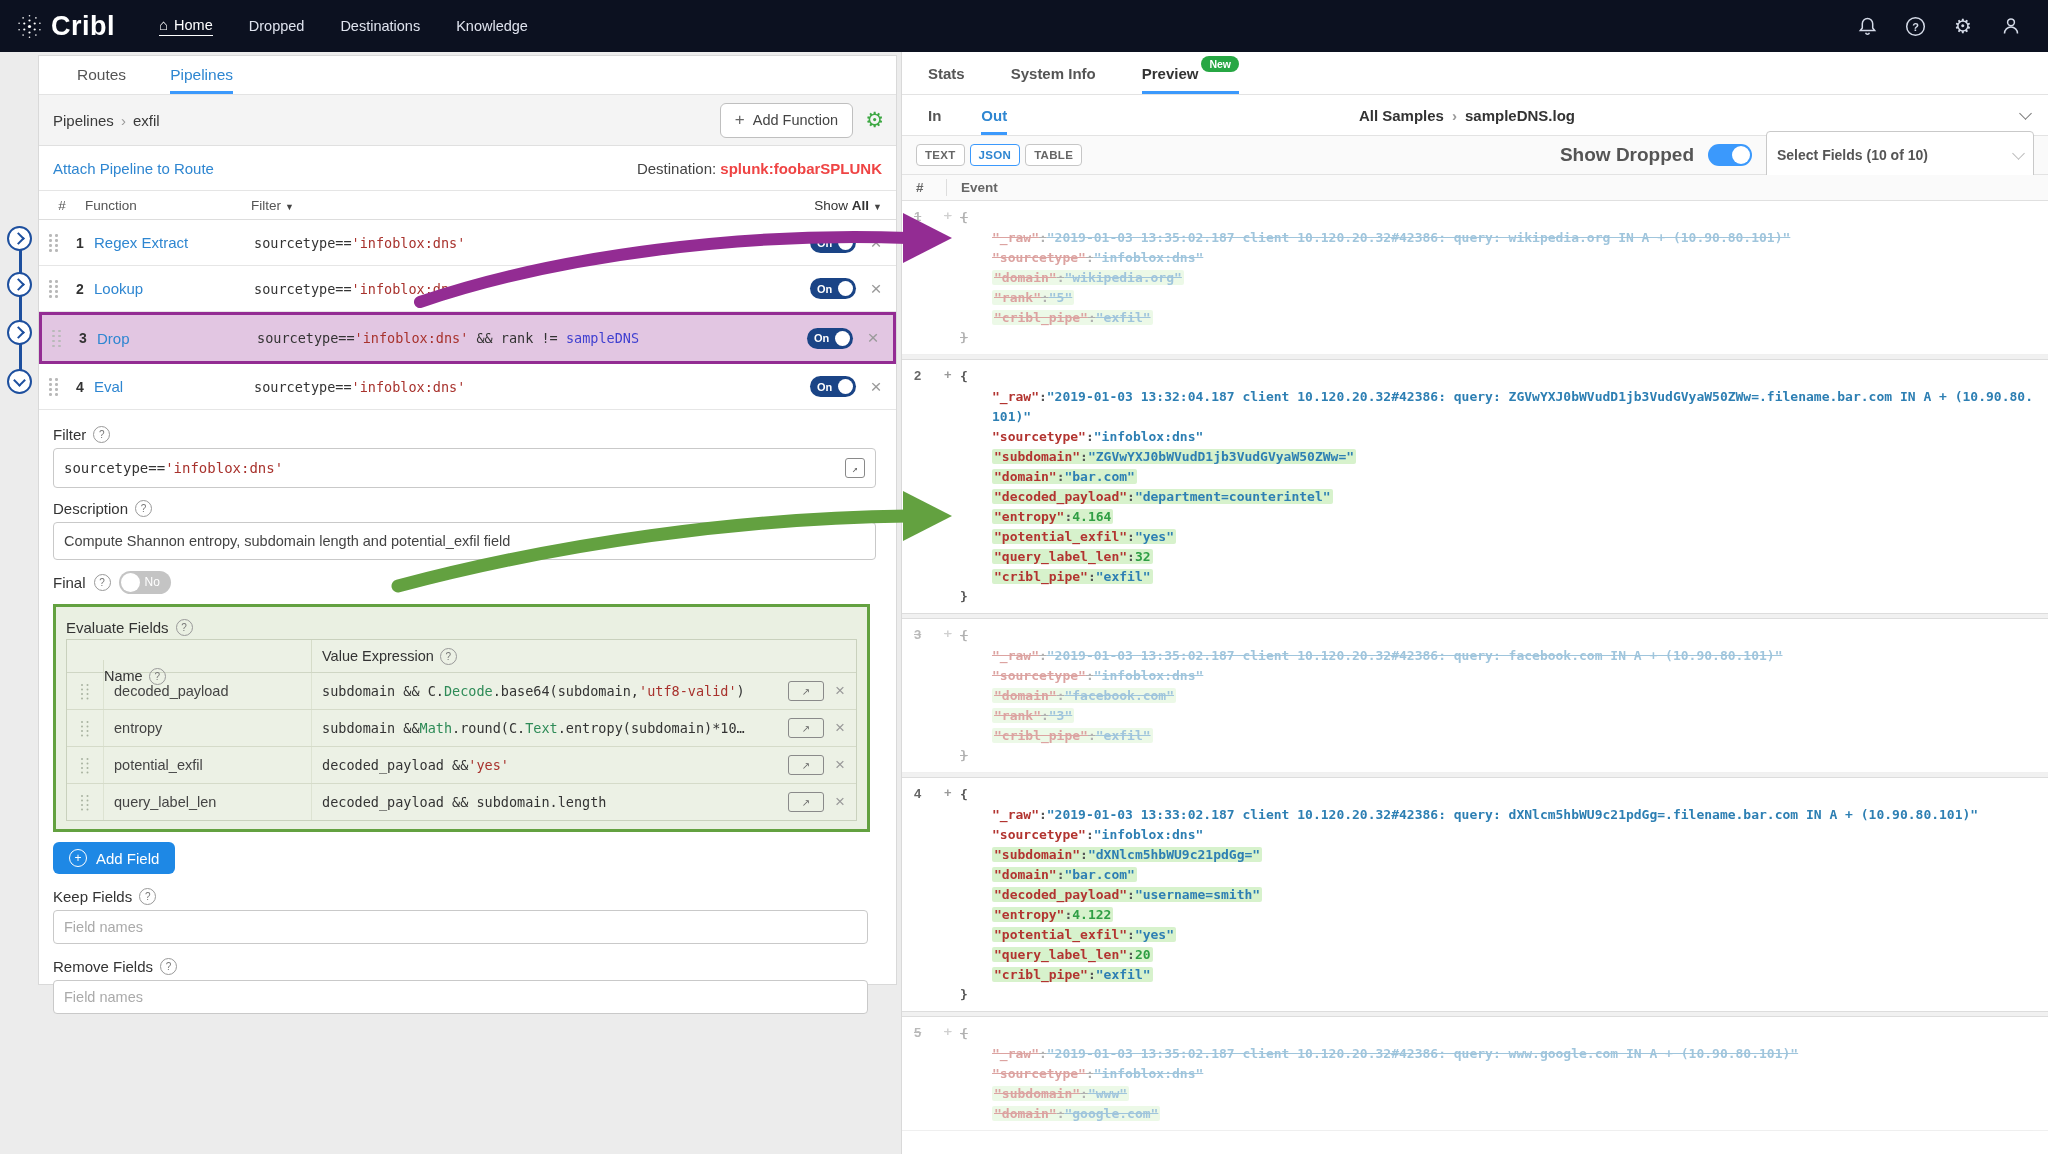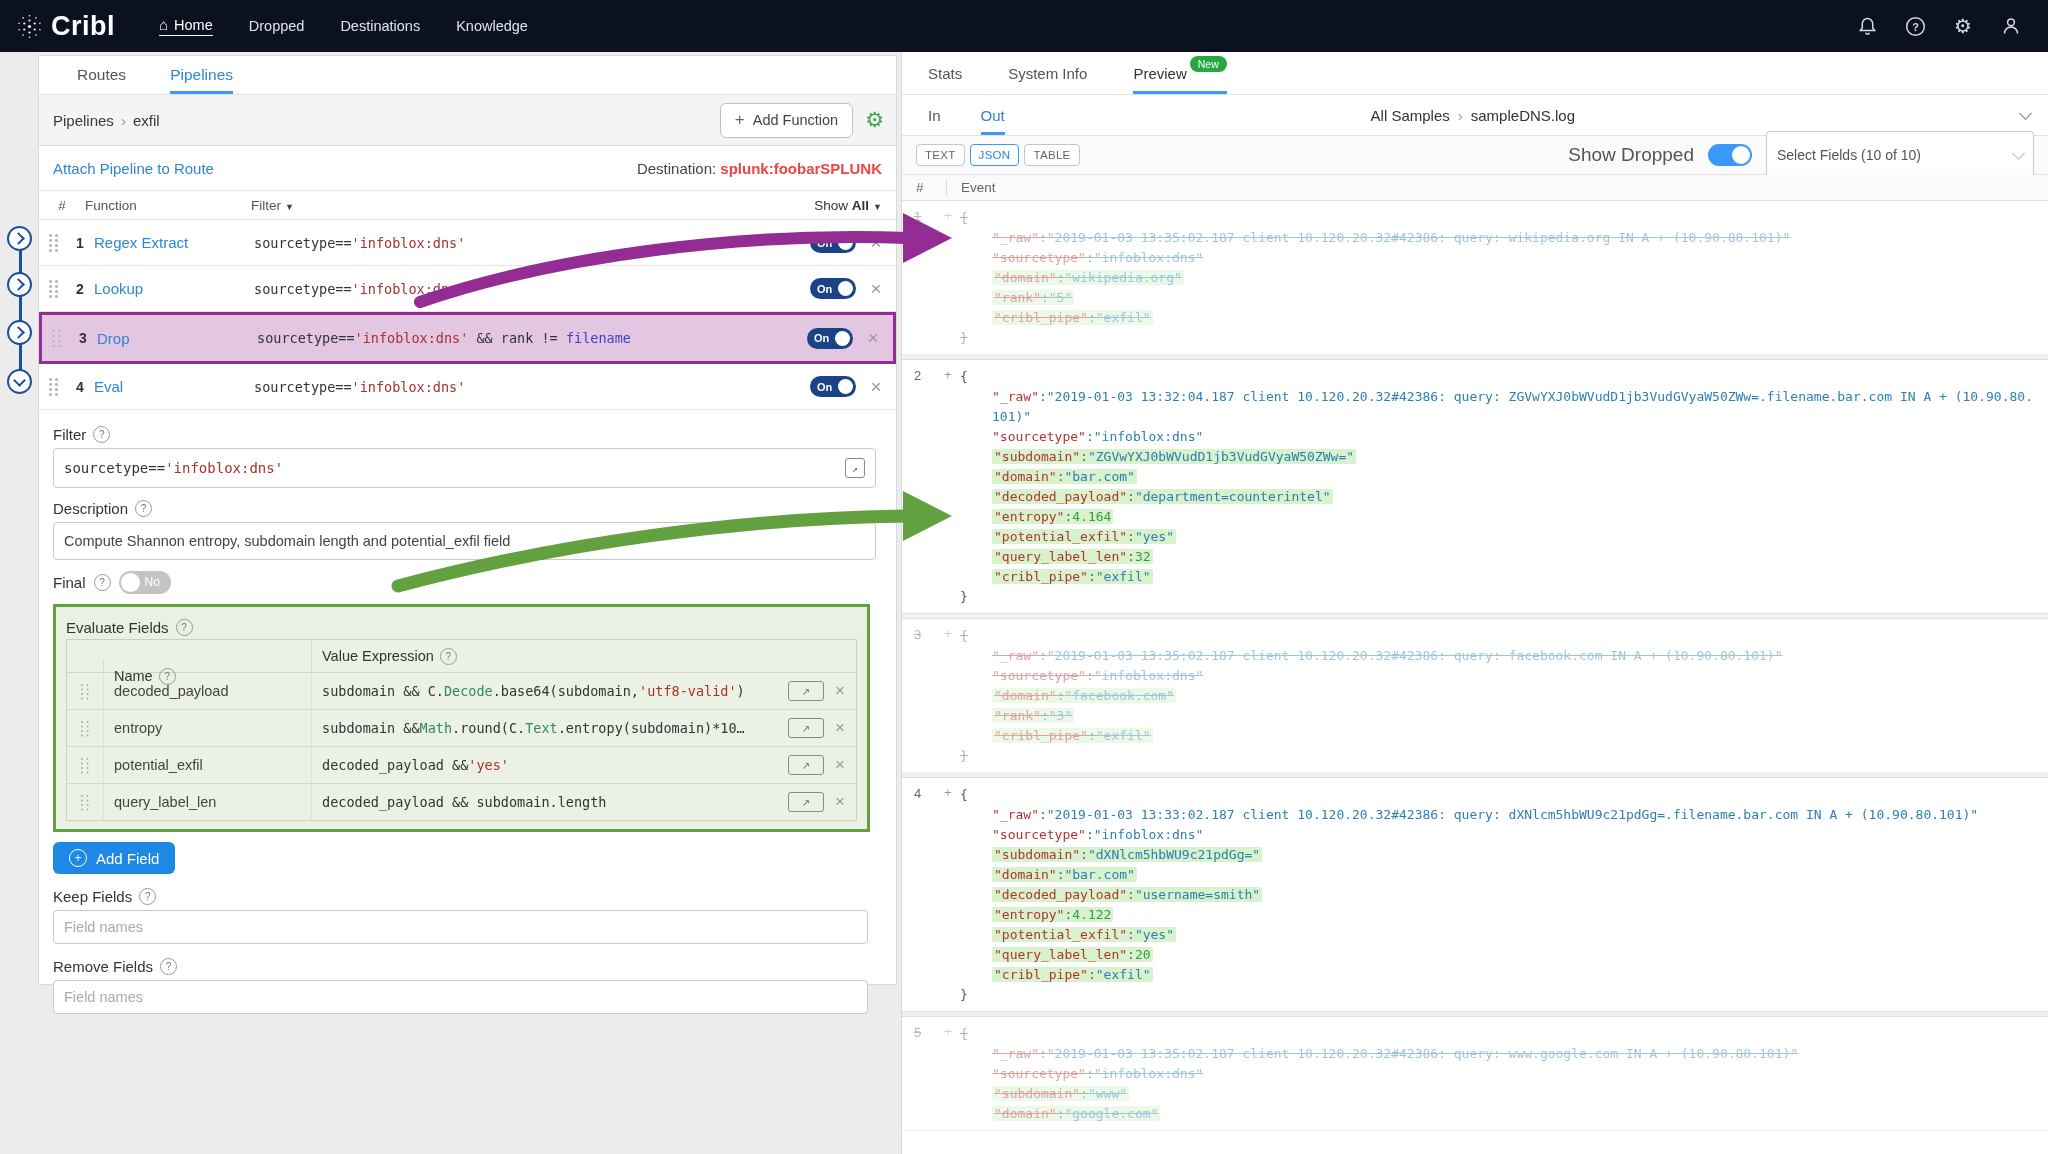--- a/index.html
+++ b/index.html
@@ -64,21 +64,21 @@
   .finalrow{display:flex;align-items:center;gap:8px;height:24px;margin:2px 0 10px 0;}
   .toggle-off{width:52px;height:23px;background:#c4c4c4;border-radius:12px;position:relative;display:flex;align-items:center;cursor:pointer;}
   .toggle-off .tg-knob{position:absolute;left:2px;width:19px;height:19px;background:#fff;border-radius:50%;}
   .toggle-off .tg-txt{color:#fff;font-size:12px;margin-left:26px;}
 
   .evalbox{margin:0 6px 0 0;border:3px solid #63a140;background:#eaf0e2;padding:8px 10px;box-sizing:border-box;}
   .evaltitle{display:flex;align-items:center;gap:7px;font-size:15px;color:#333;height:24px;}
   .evaltable{border:1px solid #c9d1bd;background:#ecf1e5;}
   .evalhead{display:flex;height:32px;align-items:center;border-bottom:1px solid #cfd6c4;font-size:14.5px;color:#333;}
   .evalhead .c1{width:36px;}
-  .evalhead .c2{width:208px;display:flex;align-items:center;gap:6px;border-left:1px solid #d6dcc9;height:100%;padding-left:10px;box-sizing:border-box;margin-top:40px;}
+  .evalhead .c2{width:208px;display:flex;align-items:center;gap:6px;border-left:1px solid #d6dcc9;height:100%;box-sizing:border-box;margin-top:40px;}
   .evalhead .c3{flex:1;display:flex;align-items:center;gap:6px;border-left:1px solid #d6dcc9;height:100%;padding-left:10px;box-sizing:border-box;}
   .eval-row{display:flex;height:36px;align-items:center;border-bottom:1px solid #d5dbc9;}
   .eval-row:last-child{border-bottom:none;}
   .eval-row .ec1{width:36px;display:flex;justify-content:center;}
   .eval-row .ec2{width:208px;font-size:14.5px;color:#444;border-left:1px solid #dde3d2;height:100%;display:flex;align-items:center;padding-left:10px;box-sizing:border-box;}
   .eval-row .ec3{flex:1;font-family:"DejaVu Sans Mono",monospace;font-size:13.5px;border-left:1px solid #dde3d2;height:100%;display:flex;align-items:center;padding-left:10px;box-sizing:border-box;white-space:nowrap;overflow:hidden;}
   .eval-row .eci{width:34px;display:flex;justify-content:center;}
   .eval-row .ecx{width:32px;text-align:center;font-size:17px;color:#9a9a9a;cursor:pointer;}
   .edrag{width:9px;height:15px;position:relative;cursor:grab;}
   .edrag i{position:absolute;width:2.4px;height:2.4px;background:#a9b2a0;border-radius:50%;
@@ -91,21 +91,21 @@
   .mt14{margin-top:12px;}
 
   
   .railline{position:absolute;left:19px;width:2.5px;background:#1d4f9e;z-index:3;}
   .rail-circle{position:absolute;left:7px;width:25px;height:25px;border:2.5px solid #1d4f9e;border-radius:50%;background:#fff;display:flex;align-items:center;justify-content:center;z-index:4;cursor:pointer;box-sizing:border-box;}
   .chev{display:inline-block;width:7px;height:7px;border-right:2.3px solid #1d4f9e;border-bottom:2.3px solid #1d4f9e;}
   .chev.right{transform:rotate(-45deg);margin-left:-2px;}
   .chev.down{transform:rotate(45deg);margin-top:-3px;}
 
   
-  .rpanel{position:absolute;left:901px;top:52px;width:1147px;height:1102px;background:#fff;border-left:1px solid #d9d9d9;box-sizing:border-box;display:flex;flex-direction:column;}
+  .rpanel{position:absolute;left:901px;top:52px;width:1147px;height:1102px;background:#fff;border-left:1px solid #d9d9d9;box-sizing:border-box;display:flex;flex-direction:column;font-weight:bold;}
   .rtabs{height:42px;display:flex;align-items:center;gap:46px;padding-left:26px;border-bottom:1px solid #e3e3e3;font-size:15px;color:#555;flex:none;}
   .rtab{height:100%;display:flex;align-items:center;cursor:pointer;position:relative;}
   .rtab.active{color:#333;box-shadow:inset 0 -3px 0 #3b99fc;}
   .newbadge{background:#27a744;color:#fff;font-size:10.5px;border-radius:9px;padding:2px 8px;margin-left:3px;transform:translateY(-9px);}
   .iorow{height:40px;display:flex;align-items:center;border-bottom:1px solid #e3e3e3;font-size:15px;color:#555;flex:none;}
   .iotabs{display:flex;align-items:center;gap:40px;padding-left:26px;height:100%;}
   .iotab{height:100%;display:flex;align-items:center;cursor:pointer;}
   .iotab.active{color:#2e86d1;box-shadow:inset 0 -3px 0 #3b99fc;}
   .samplepath{margin-left:auto;display:flex;align-items:center;font-size:15px;color:#333;margin-right:18px;gap:8px;cursor:pointer;}
   .samplepath .gap{width:430px;}
@@ -281,21 +281,21 @@
             <span class="tg-knob"></span>
           </span>
           <span class="xclose">×</span>
         </div>
         <div class="fn-row hlrow">
           <span class="drag">
             <i></i>
           </span>
           <span class="fn-num">3</span>
           <span class="fn-name">Drop</span>
-          <span class="fn-filter"><span class="tk-p">sourcetype==</span><span class="tk-s">'infoblox:dns'</span><span class="tk-p"> &amp;&amp; rank != </span><span class="tk-kw">filename</span></span>
+          <span class="fn-filter"><span class="tk-p">sourcetype==</span><span class="tk-s">'infoblox:dns'</span><span class="tk-p"> &amp;&amp; rank != </span><span class="tk-kw">sampleDNS</span></span>
           <span class="toggle-on">
             <span class="tg-txt">On</span>
             <span class="tg-knob"></span>
           </span>
           <span class="xclose">×</span>
         </div>
         <div class="fn-row">
           <span class="drag">
             <i></i>
           </span>

